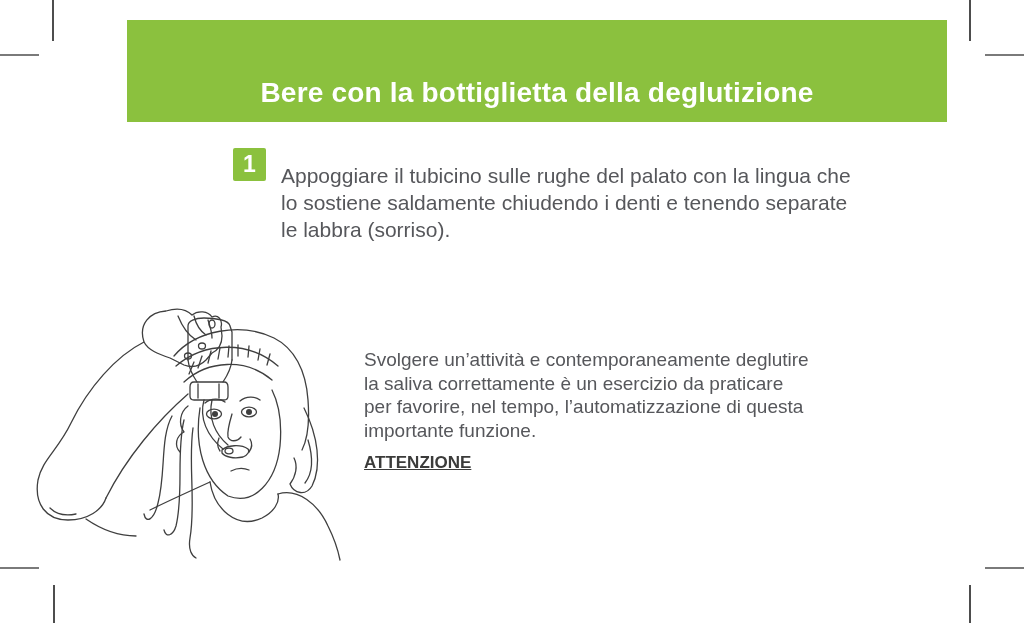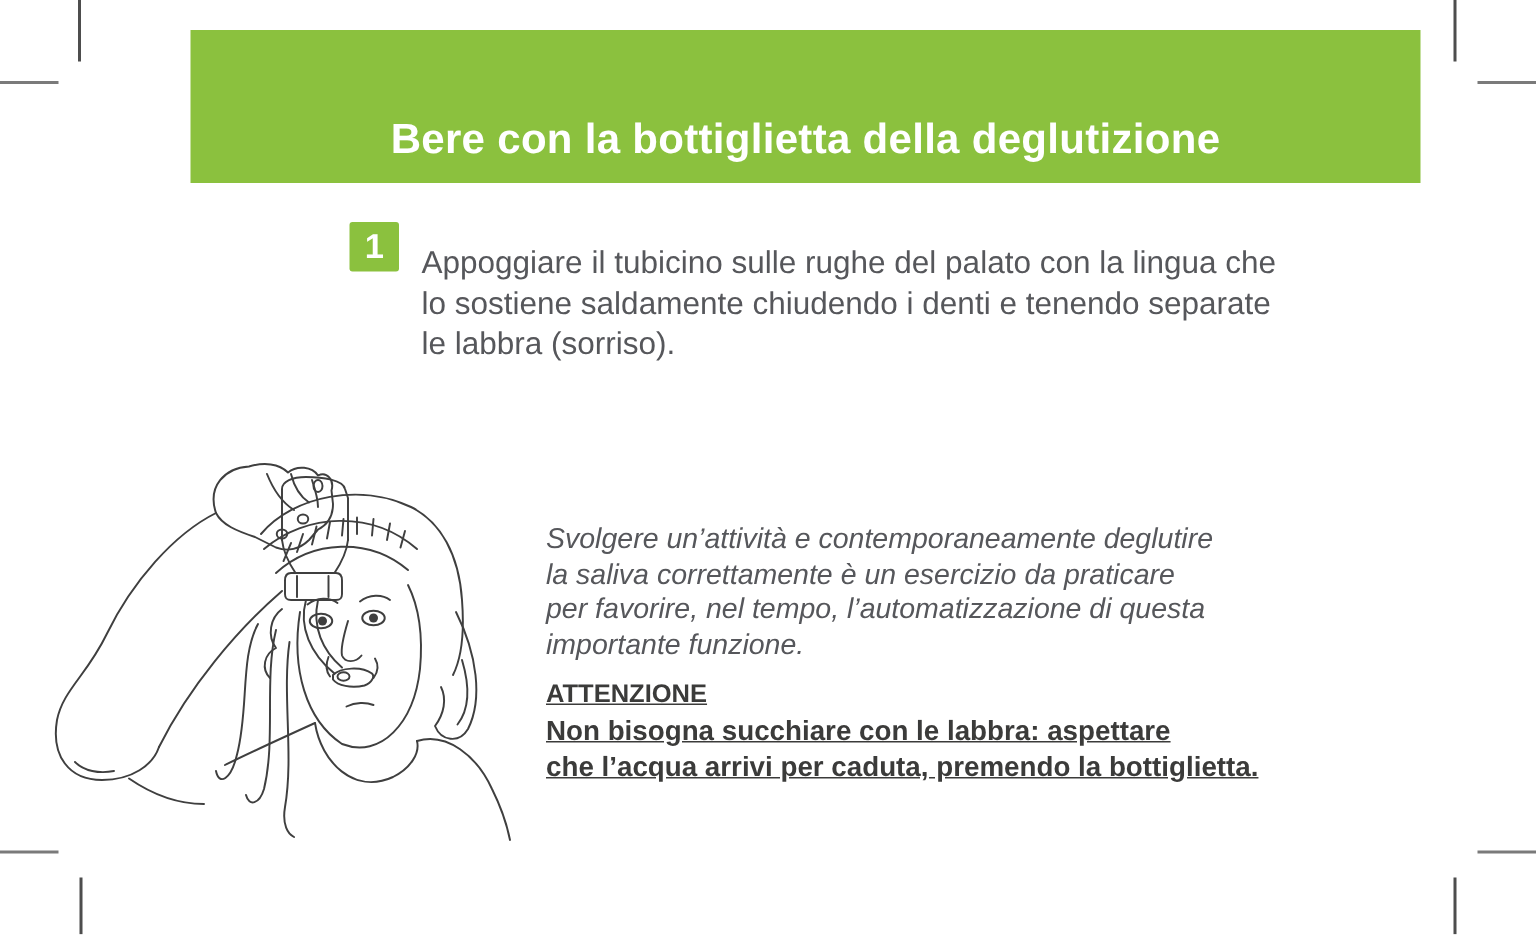--- a/index.html
+++ b/index.html
@@ -37,21 +37,21 @@
   .step-text{
     position:absolute;left:281px;top:146px;width:700px;
     color:var(--body-text,#56575b);
     font-size:21px;line-height:27px;margin-top:16px;
   }
   .step-text p{margin:0 0 7px 0;white-space:pre-line;}
 
   .note{
     position:absolute;left:364px;top:348px;width:600px;
     color:var(--body-text,#56575b);
-    font-size:19px;line-height:23.5px;font-style:italic;
+    font-size:19px;line-height:23.5px;
     white-space:pre-line;
   }
 
   .warning{
     position:absolute;left:364px;top:452px;width:620px;
     color:var(--bold-text,#3b3b3a);font-weight:700;text-decoration:underline;
   }
   .warning .heading{margin:0;font-size:17px;line-height:22px;}
   .warning .text{margin:1px 0 0 0;font-size:18.5px;line-height:24px;white-space:pre-line;}
 
@@ -88,22 +88,20 @@
 le labbra (sorriso).</p>
   </div>
 
   <div class="note">Svolgere un’attività e contemporaneamente deglutire
 la saliva correttamente è un esercizio da praticare
 per favorire, nel tempo, l’automatizzazione di questa
 importante funzione.</div>
 
   <div class="warning">
     <p class="heading">ATTENZIONE</p>
-    <p class="text">Non bisogna succhiare con le labbra: aspettare
-che l’acqua arrivi per caduta, premendo la bottiglietta.</p>
   </div>
 
   <svg class="illustration" width="316" height="254" viewBox="0 0 316 254" aria-hidden="true">
     <g class="ln">
 
       <path d="M118,34 C90,48 62,80 45,115 C32,142 16,152 12,172 C8,196 20,212 42,212 C62,212 76,202 80,190"></path>
       <path d="M80,190 C100,150 132,112 162,86"></path>
       <path d="M24,200 C30,206 40,208 50,206"></path>
       <path d="M60,211 C76,222 94,228 110,228"></path>
 

